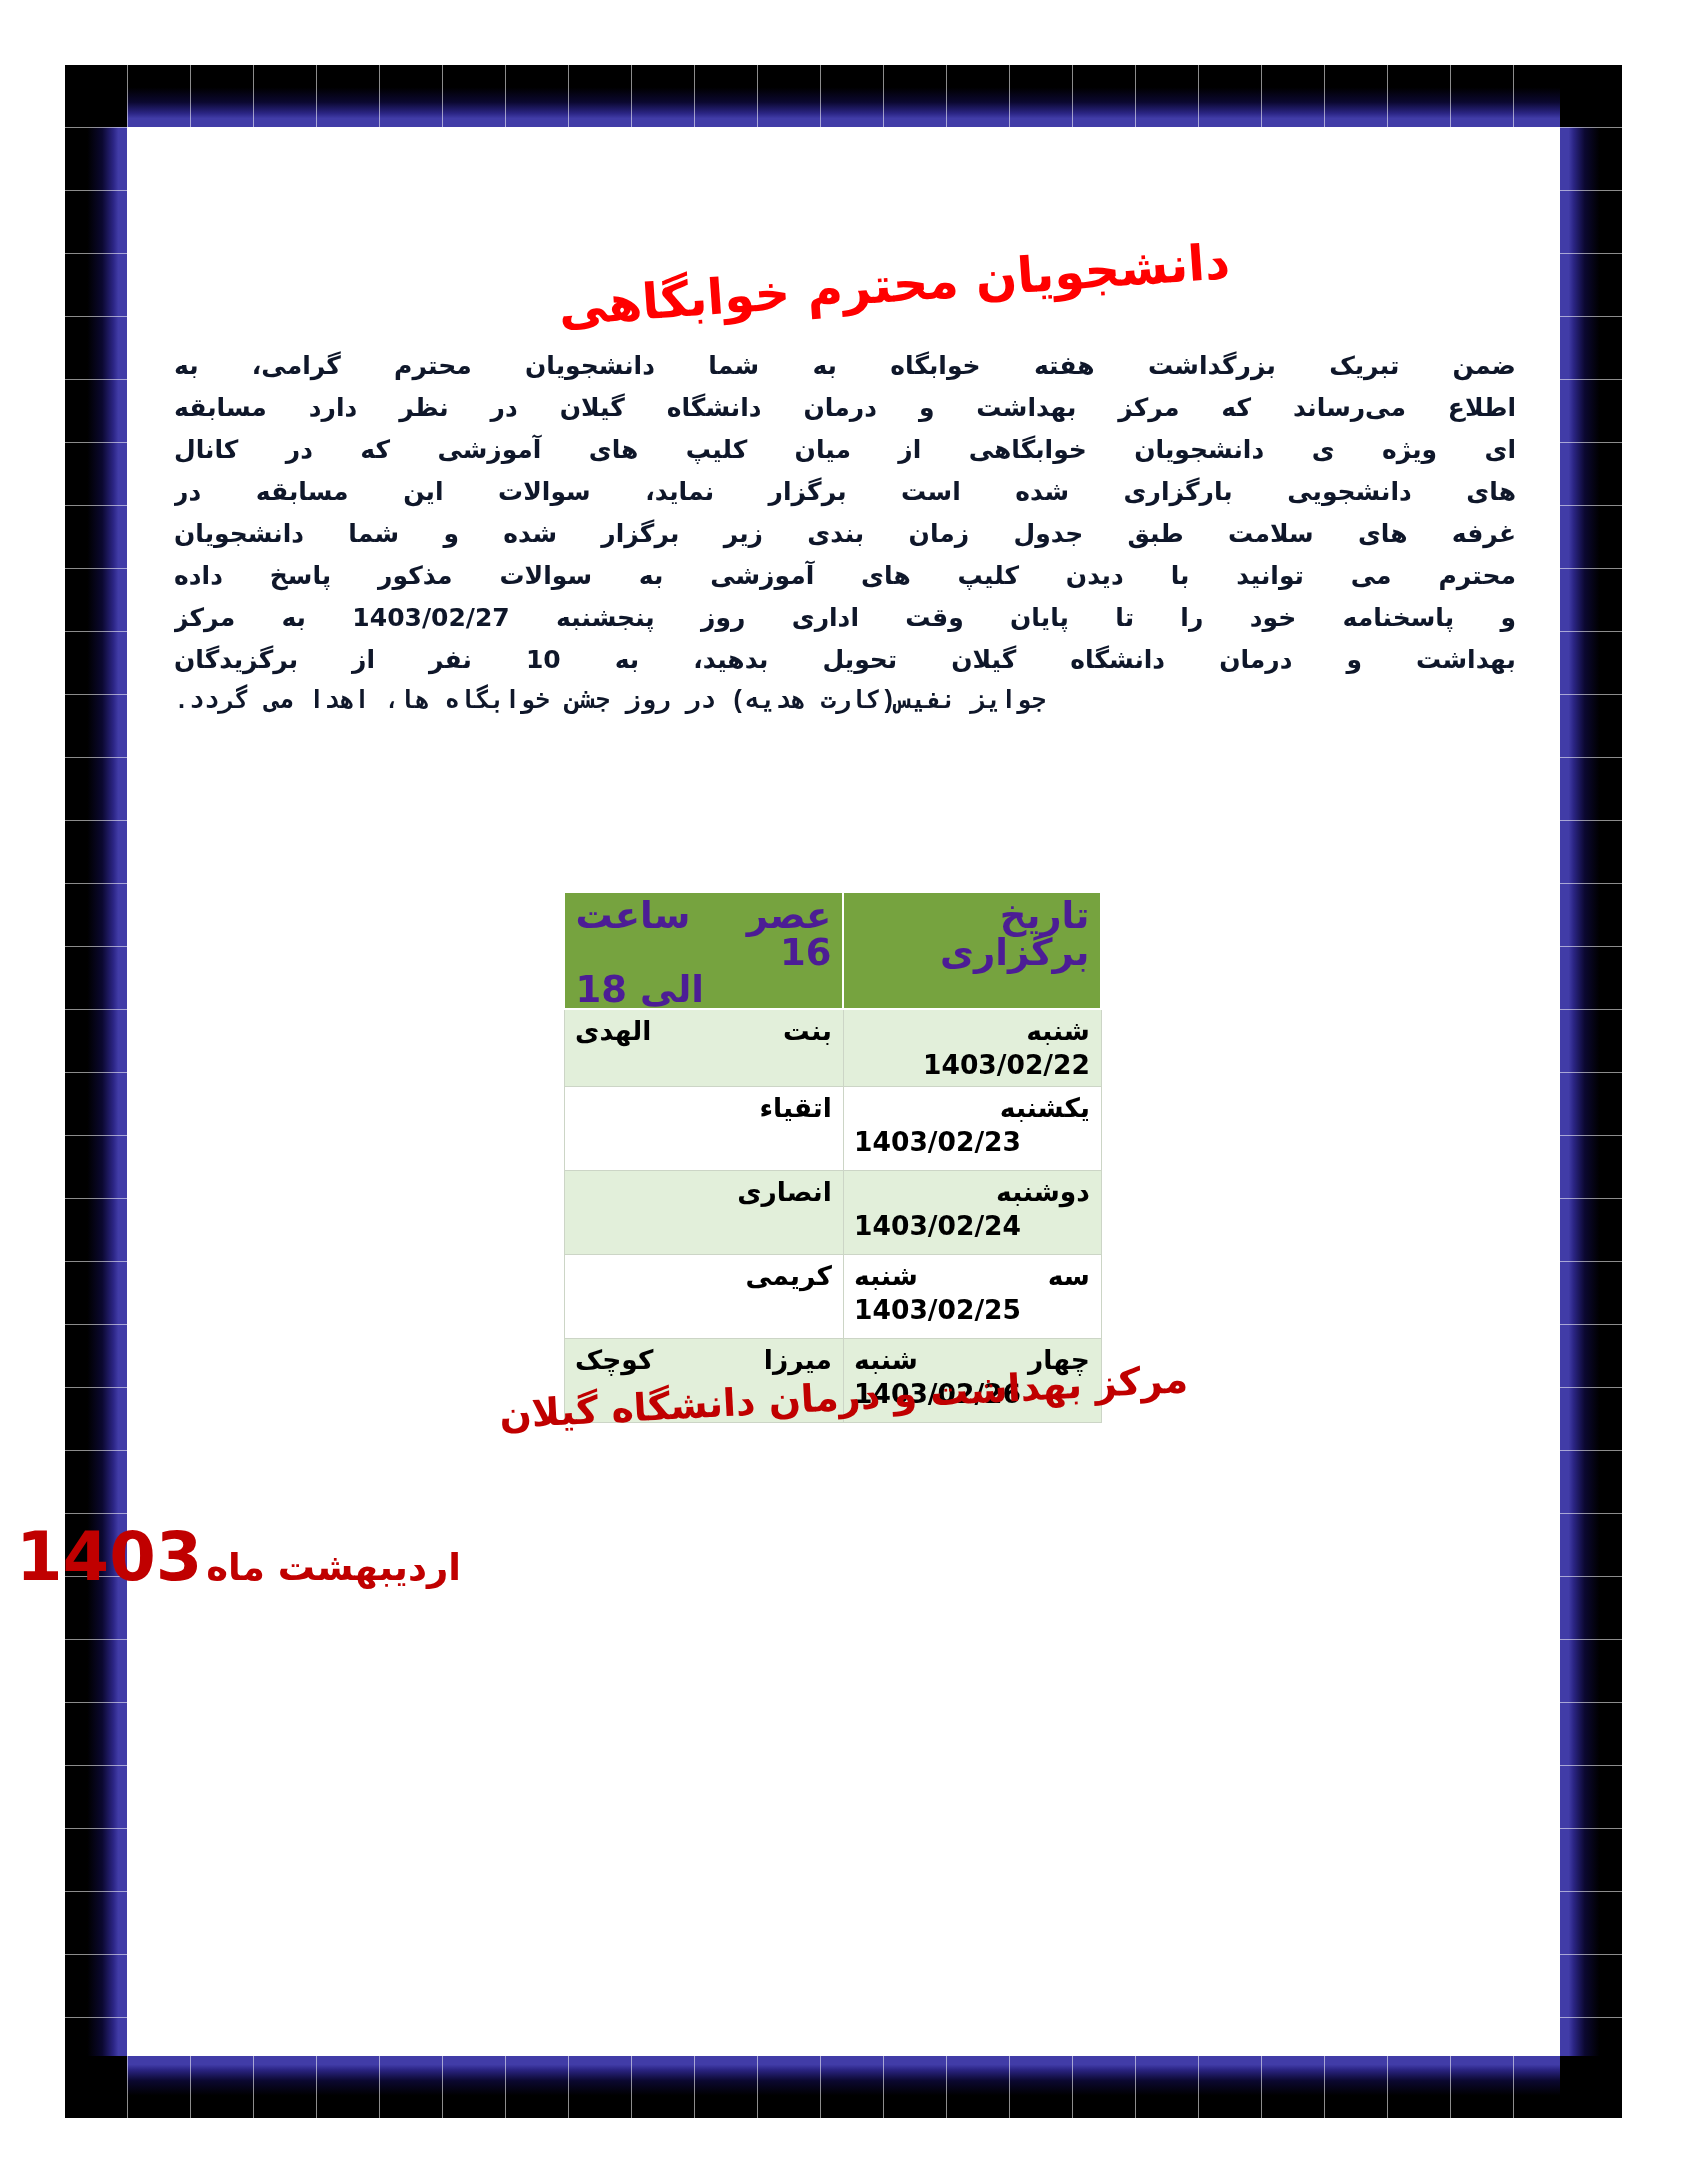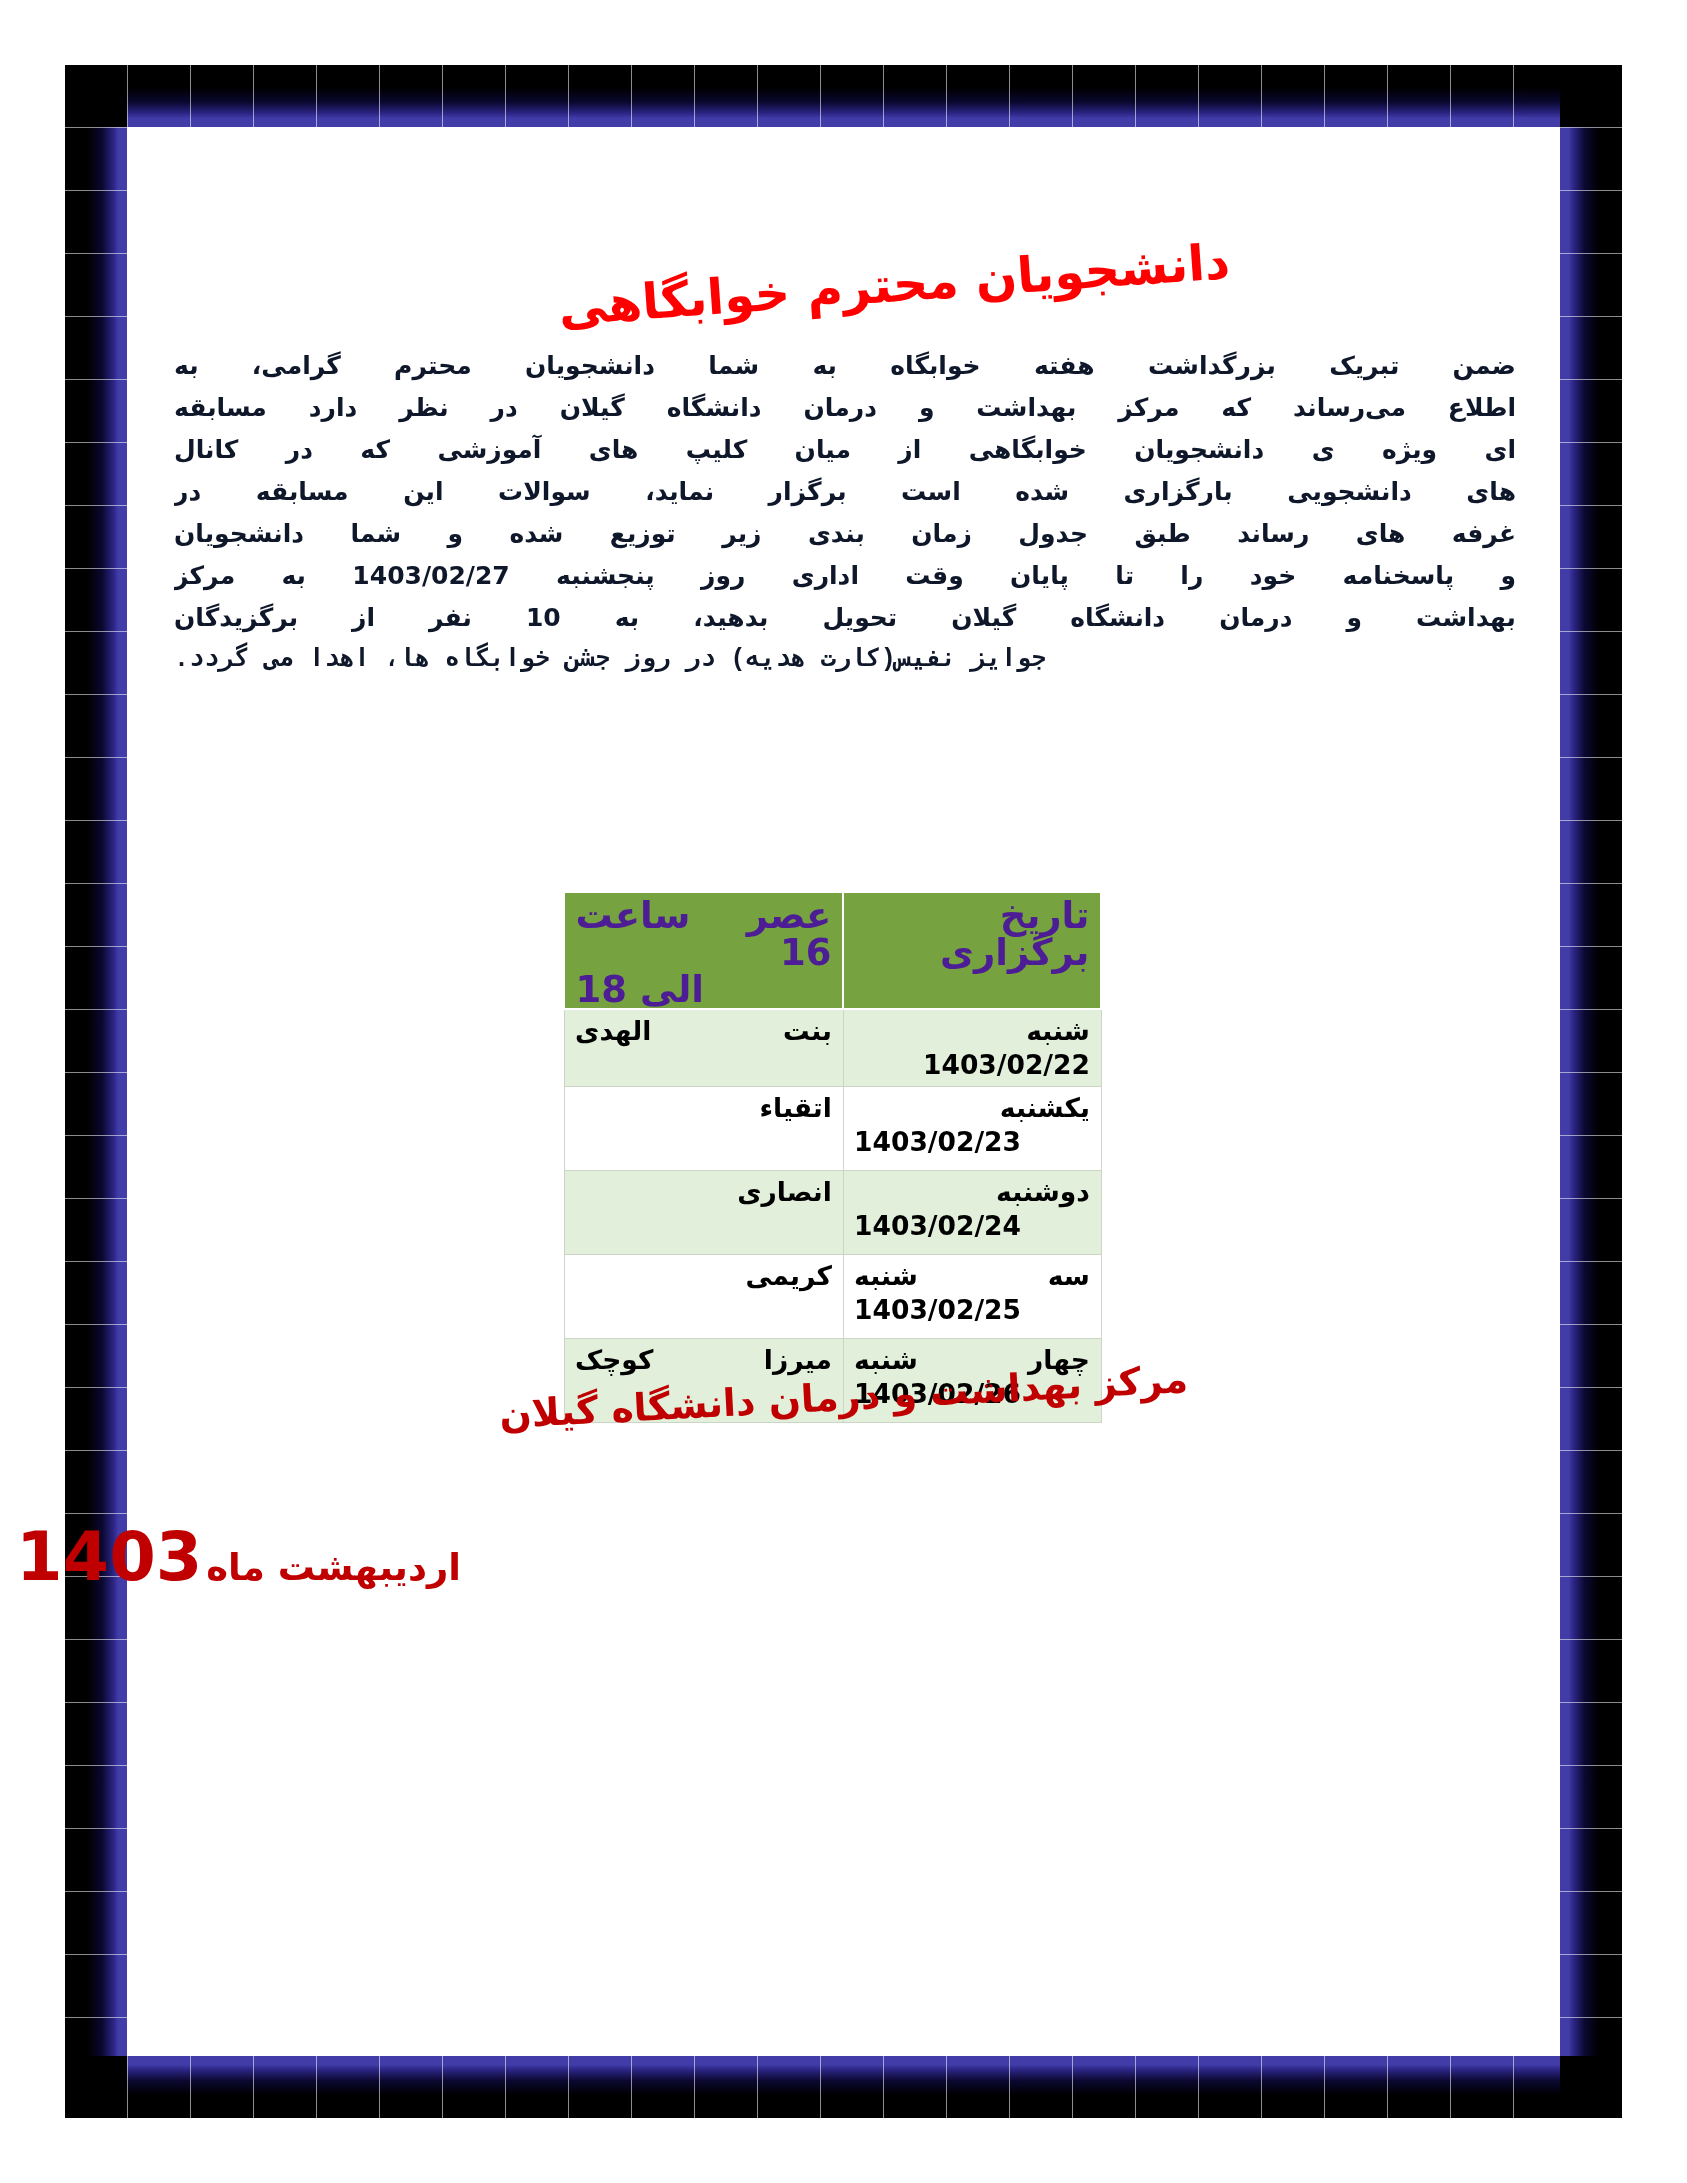--- a/index.html
+++ b/index.html
@@ -110,21 +110,22 @@
   <div class="corner corner-bl"></div>
   <div class="corner corner-br"></div>
 
   <div class="title-callig">دانشجویان محترم خوابگاهی</div>
 
   <div class="para">
     <div class="line">ضمن تبریک بزرگداشت هفته خوابگاه به شما دانشجویان محترم گرامی، به</div>
     <div class="line">اطلاع می‌رساند که مرکز بهداشت و درمان دانشگاه گیلان در نظر دارد مسابقه</div>
     <div class="line">ای ویژه ی دانشجویان خوابگاهی از میان کلیپ های آموزشی که در کانال</div>
     <div class="line">های دانشجویی بارگزاری شده است برگزار نماید، سوالات این مسابقه در</div>
-    <div class="line">غرفه های رساند طبق جدول زمان بندی زیر توزیع شده و شما دانشجویان</div>
+    <div class="line">غرفه های سلامت طبق جدول زمان بندی زیر برگزار شده و شما دانشجویان</div>
+    <div class="line">محترم می توانید با دیدن کلیپ های آموزشی به سوالات مذکور پاسخ داده</div>
     <div class="line">و پاسخنامه خود را تا پایان وقت اداری روز پنجشنبه 1403/02/27 به مرکز</div>
     <div class="line">بهداشت و درمان دانشگاه گیلان تحویل بدهید، به 10 نفر از برگزیدگان</div>
     <div class="line last">جوایز نفیس(کارت هدیه) در روز جشن خوابگاه ها، اهدا می گردد.</div>
   </div>
 
   <table class="sched">
     <colgroup>
         <col class="c-date">
         <col class="c-time">
       </colgroup>

